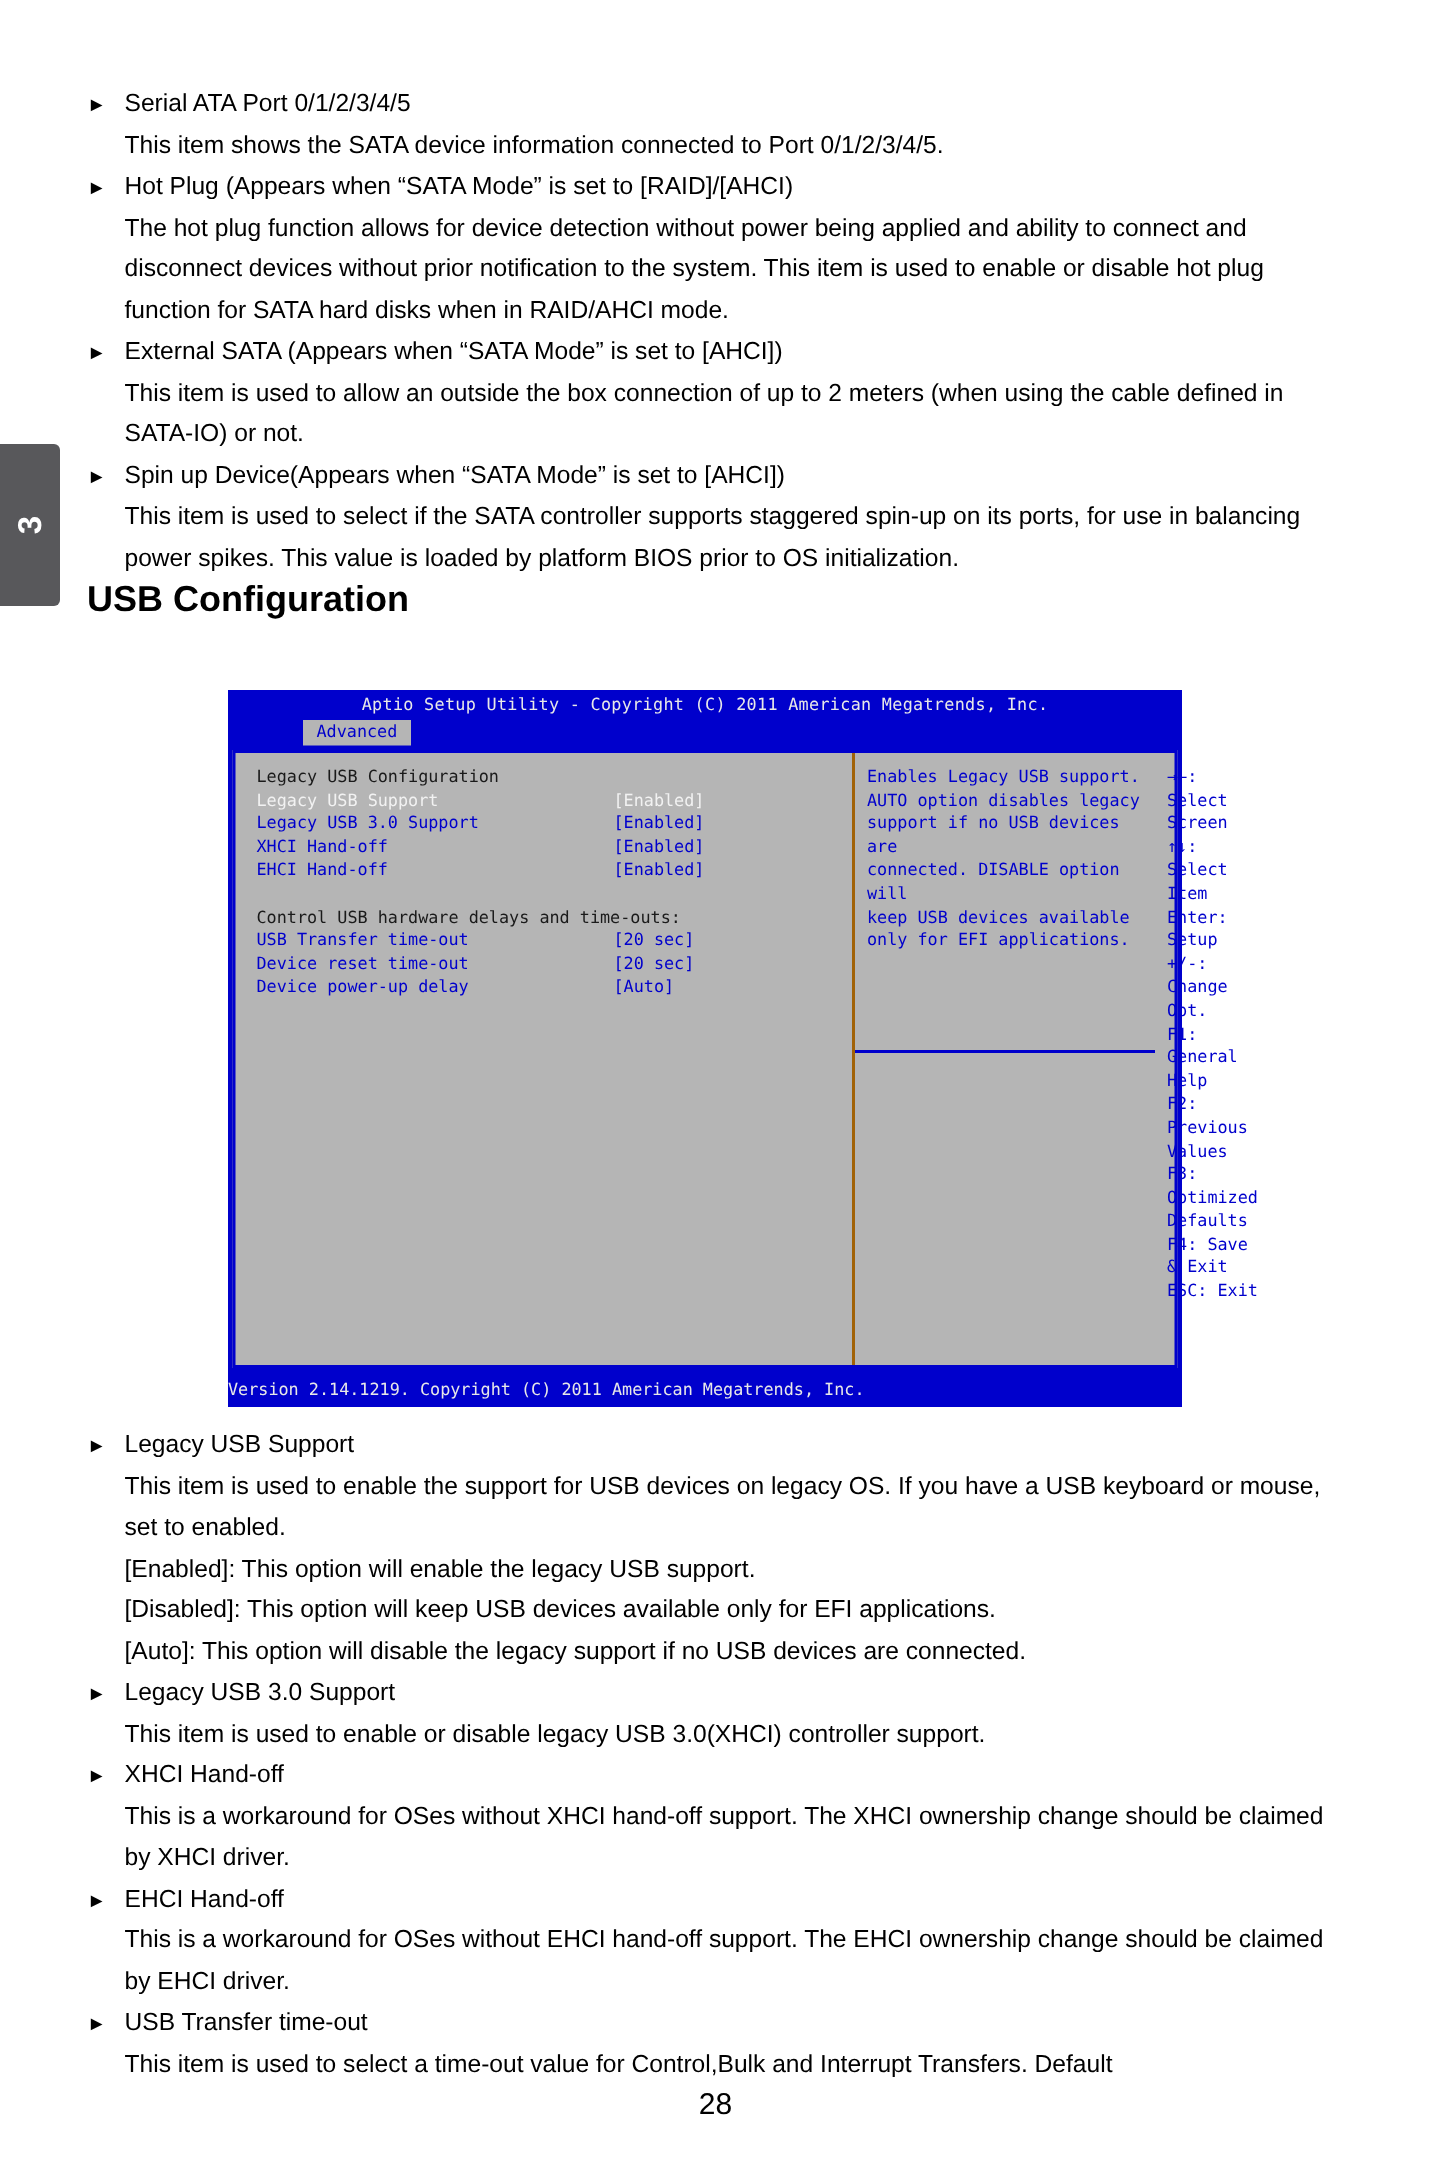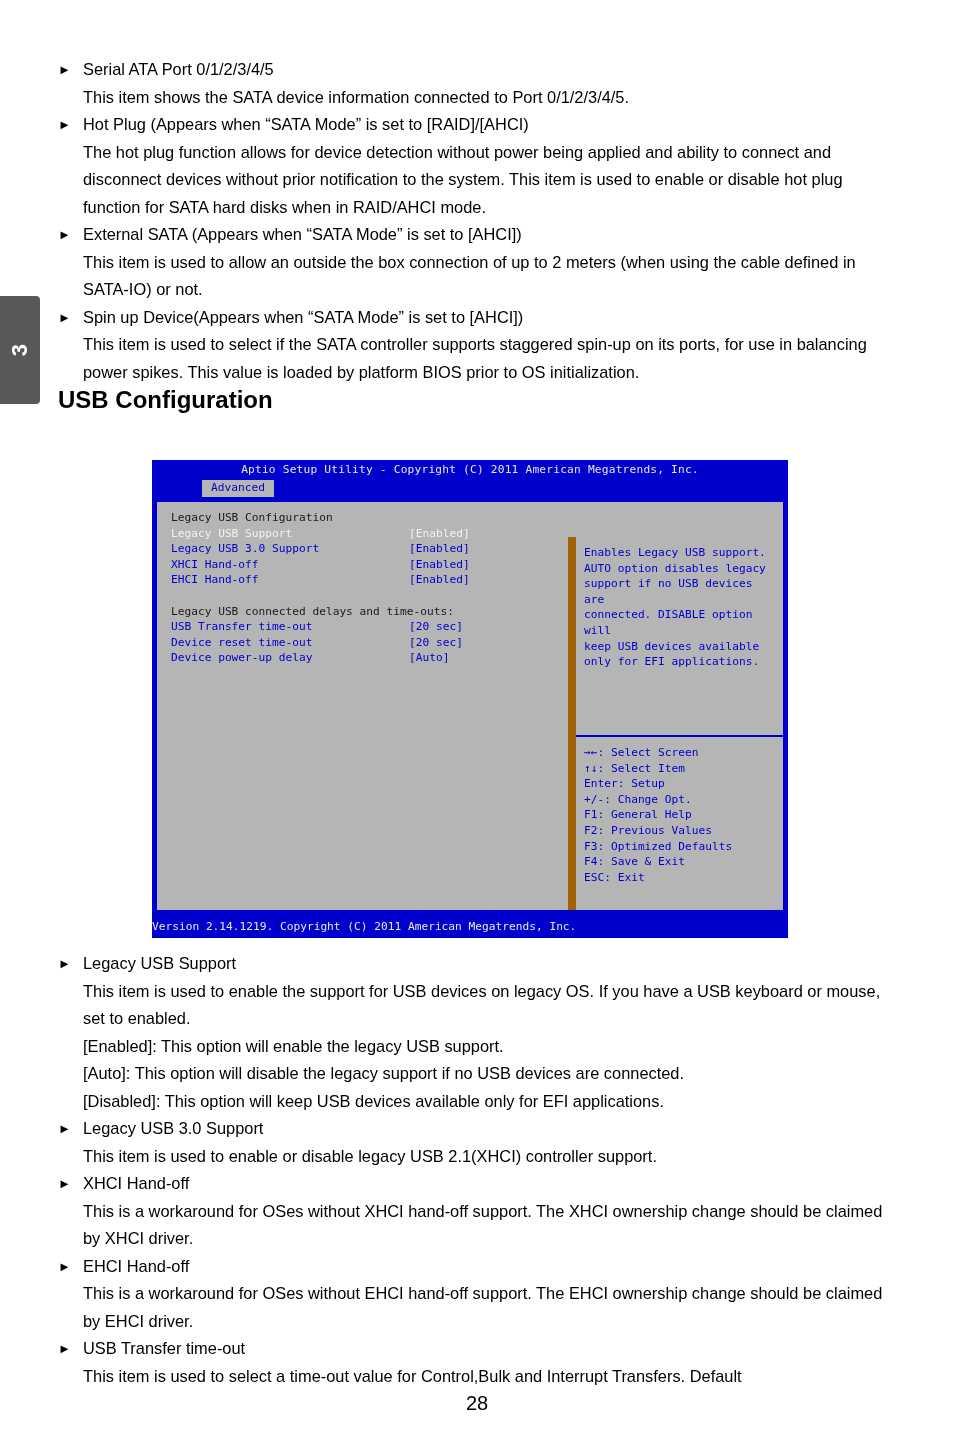--- a/index.html
+++ b/index.html
@@ -119,25 +119,24 @@
     display: flex;
   }
   .bios-left {
     width: 411px;
     flex: 0 0 411px;
     padding: 8px 0 0 14px;
     box-sizing: border-box;
   }
   .bios-right {
     flex: 1;
-    border-left: 8px solid #a16207;
+    border-left: 2px solid #a16207;
     display: flex;
-    flex-direction: column;
-    box-sizing: border-box;
-    margin-top: 35px;
+    flex-direction: row;
+    box-sizing: border-box;
   }
   .bios-help {
     height: 200px;
     flex: 0 0 200px;
     padding: 8px 4px 0 8px;
     box-sizing: border-box;
     border-bottom: 2px solid #0000cc;
     color: #0000cc;
   }
   .bios-nav {
@@ -246,21 +245,21 @@
         <span class="bios-label">XHCI Hand-off</span>
         <span class="bios-value">[Enabled]</span>
       </div>
       <div class="bios-line row-blue">
         <span class="bios-label">EHCI Hand-off</span>
         <span class="bios-value">[Enabled]</span>
       </div>
 
       <div class="bios-spacer"></div>
 
-      <div class="bios-hdr">Legacy USB connected delays and time-outs:</div>
+      <div class="bios-hdr">Control USB hardware delays and time-outs:</div>
 
       <div class="bios-line row-blue">
         <span class="bios-label">USB Transfer time-out</span>
         <span class="bios-value">[20 sec]</span>
       </div>
       <div class="bios-line row-blue">
         <span class="bios-label">Device reset time-out</span>
         <span class="bios-value">[20 sec]</span>
       </div>
       <div class="bios-line row-blue">
@@ -300,28 +299,28 @@
 </div>
 
 <div class="page-lower">
 
   <div class="bullet-row">
     <span class="bullet-marker">►</span>
     <span class="bullet-title">Legacy USB Support</span>
   </div>
   <div class="para">This item is used to enable the support for USB devices on legacy OS. If you have a USB keyboard or mouse, set to enabled.</div>
   <div class="para">[Enabled]: This option will enable the legacy USB support.</div>
+  <div class="para">[Disabled]: This option will keep USB devices available only for EFI applications.</div>
   <div class="para">[Auto]: This option will disable the legacy support if no USB devices are connected.</div>
-  <div class="para">[Disabled]: This option will keep USB devices available only for EFI applications.</div>
 
   <div class="bullet-row">
     <span class="bullet-marker">►</span>
     <span class="bullet-title">Legacy USB 3.0 Support</span>
   </div>
-  <div class="para">This item is used to enable or disable legacy USB 2.1(XHCI) controller support.</div>
+  <div class="para">This item is used to enable or disable legacy USB 3.0(XHCI) controller support.</div>
 
   <div class="bullet-row">
     <span class="bullet-marker">►</span>
     <span class="bullet-title">XHCI Hand-off</span>
   </div>
   <div class="para">This is a workaround for OSes without XHCI hand-off support. The XHCI ownership change should be claimed by XHCI driver.</div>
 
   <div class="bullet-row">
     <span class="bullet-marker">►</span>
     <span class="bullet-title">EHCI Hand-off</span>

